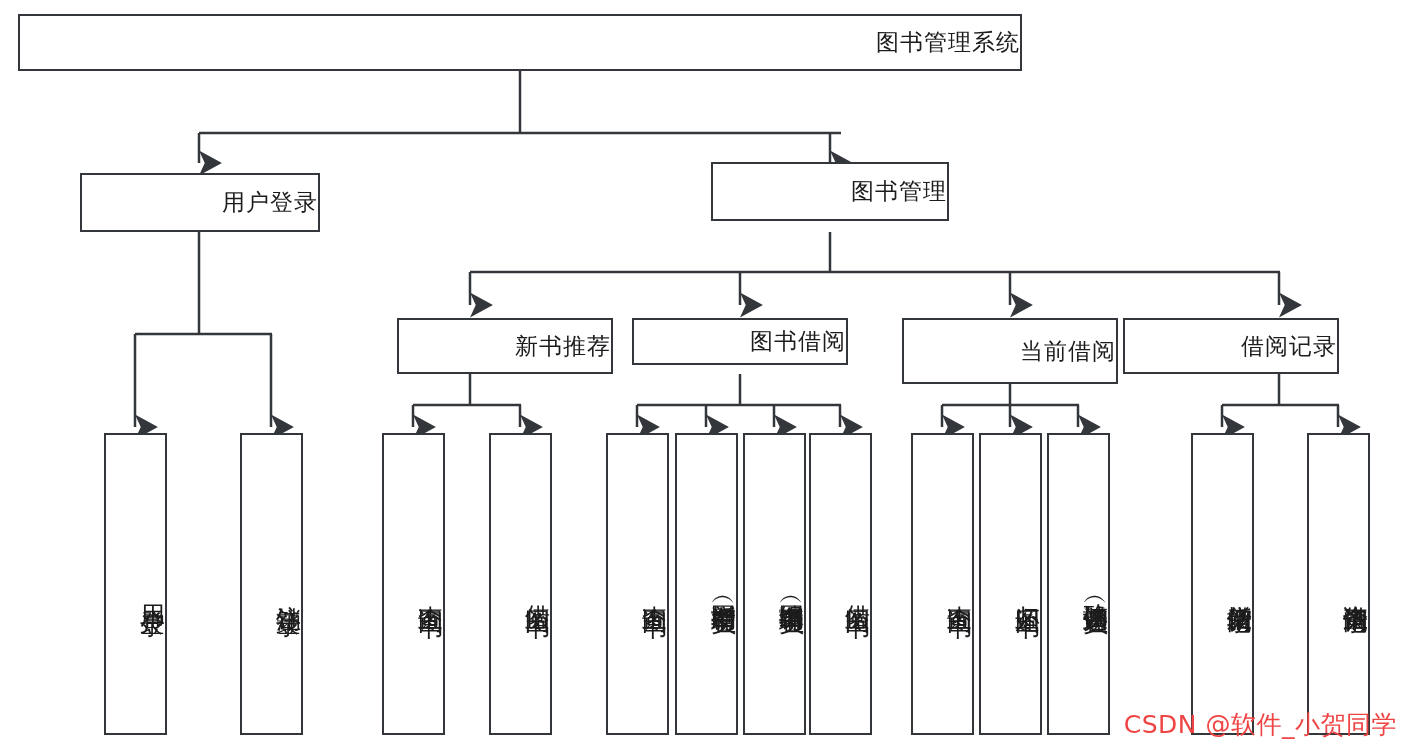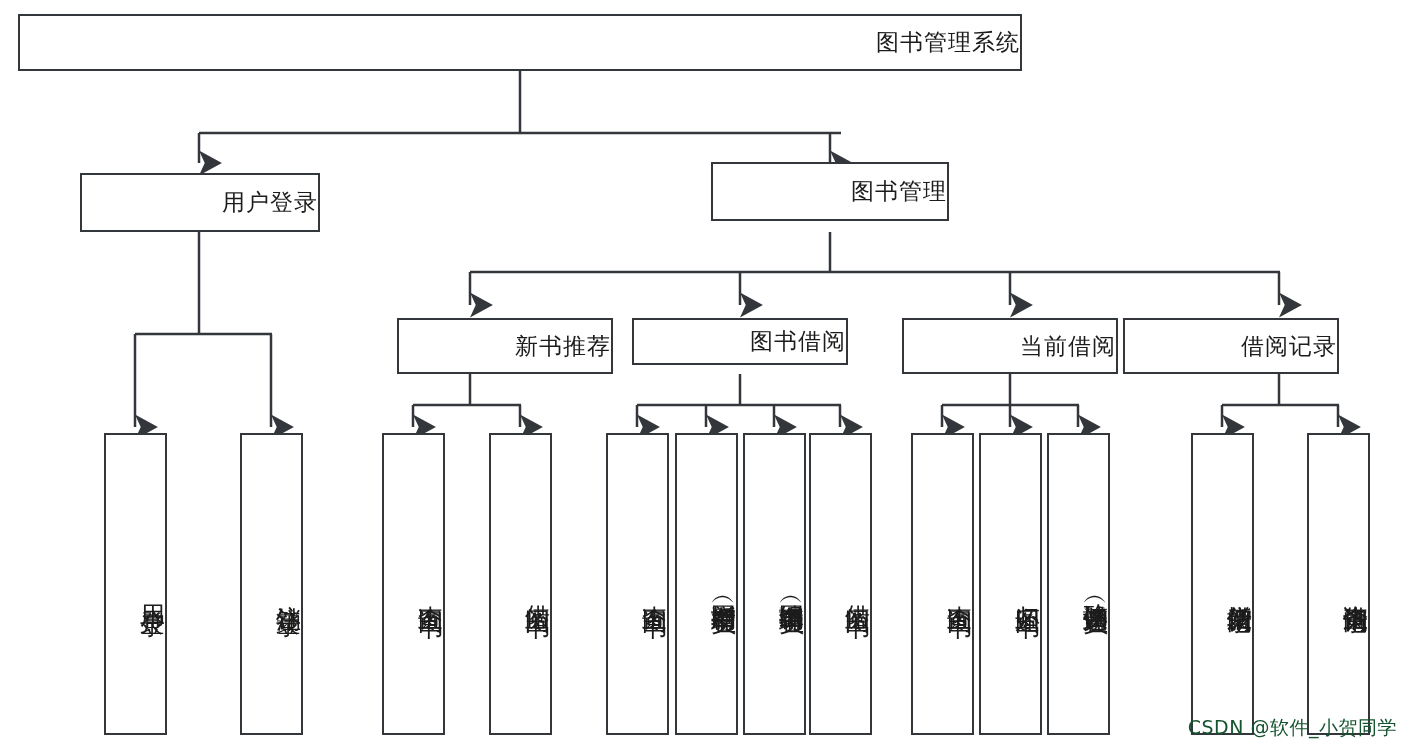--- a/index.html
+++ b/index.html
@@ -53,22 +53,22 @@
     left: 0;
     top: 0;
     width: 1405px;
     height: 747px;
     pointer-events: none;
   }
   .watermark {
     position: absolute;
     right: 8px;
     bottom: 6px;
-    font-size: 19px;
-    color: #14532d;
+    font-size: 25px;
+    color: #ef4444;
     letter-spacing: 0.5px;
     white-space: nowrap;
   }
 </style>
 </head>
 <body>
 
 <div id="canvas">
 
   <svg class="edges" viewBox="0 0 1405 747" width="1405" height="747">
@@ -131,21 +131,21 @@
   <div class="node h" style="left:711px; top:162px; width:238px; height:59px;">
     <span>图书管理</span>
   </div>
 
   <div class="node h" style="left:362px; top:318px; width:216px; height:56px;margin-left:35px;">
     <span>新书推荐</span>
   </div>
   <div class="node h" style="left:632px; top:318px; width:216px; height:47px;">
     <span>图书借阅</span>
   </div>
-  <div class="node h" style="left:902px; top:318px; width:216px; height:56px;">
+  <div class="node h" style="left:902px; top:318px; width:216px; height:66px;">
     <span>当前借阅</span>
   </div>
   <div class="node h" style="left:1123px; top:318px; width:216px; height:56px;">
     <span>借阅记录</span>
   </div>
 
   <div class="node v" style="left:104px; top:433px; width:63px; height:302px;">
     <span>用户登录</span>
   </div>
   <div class="node v" style="left:240px; top:433px; width:63px; height:302px;">

